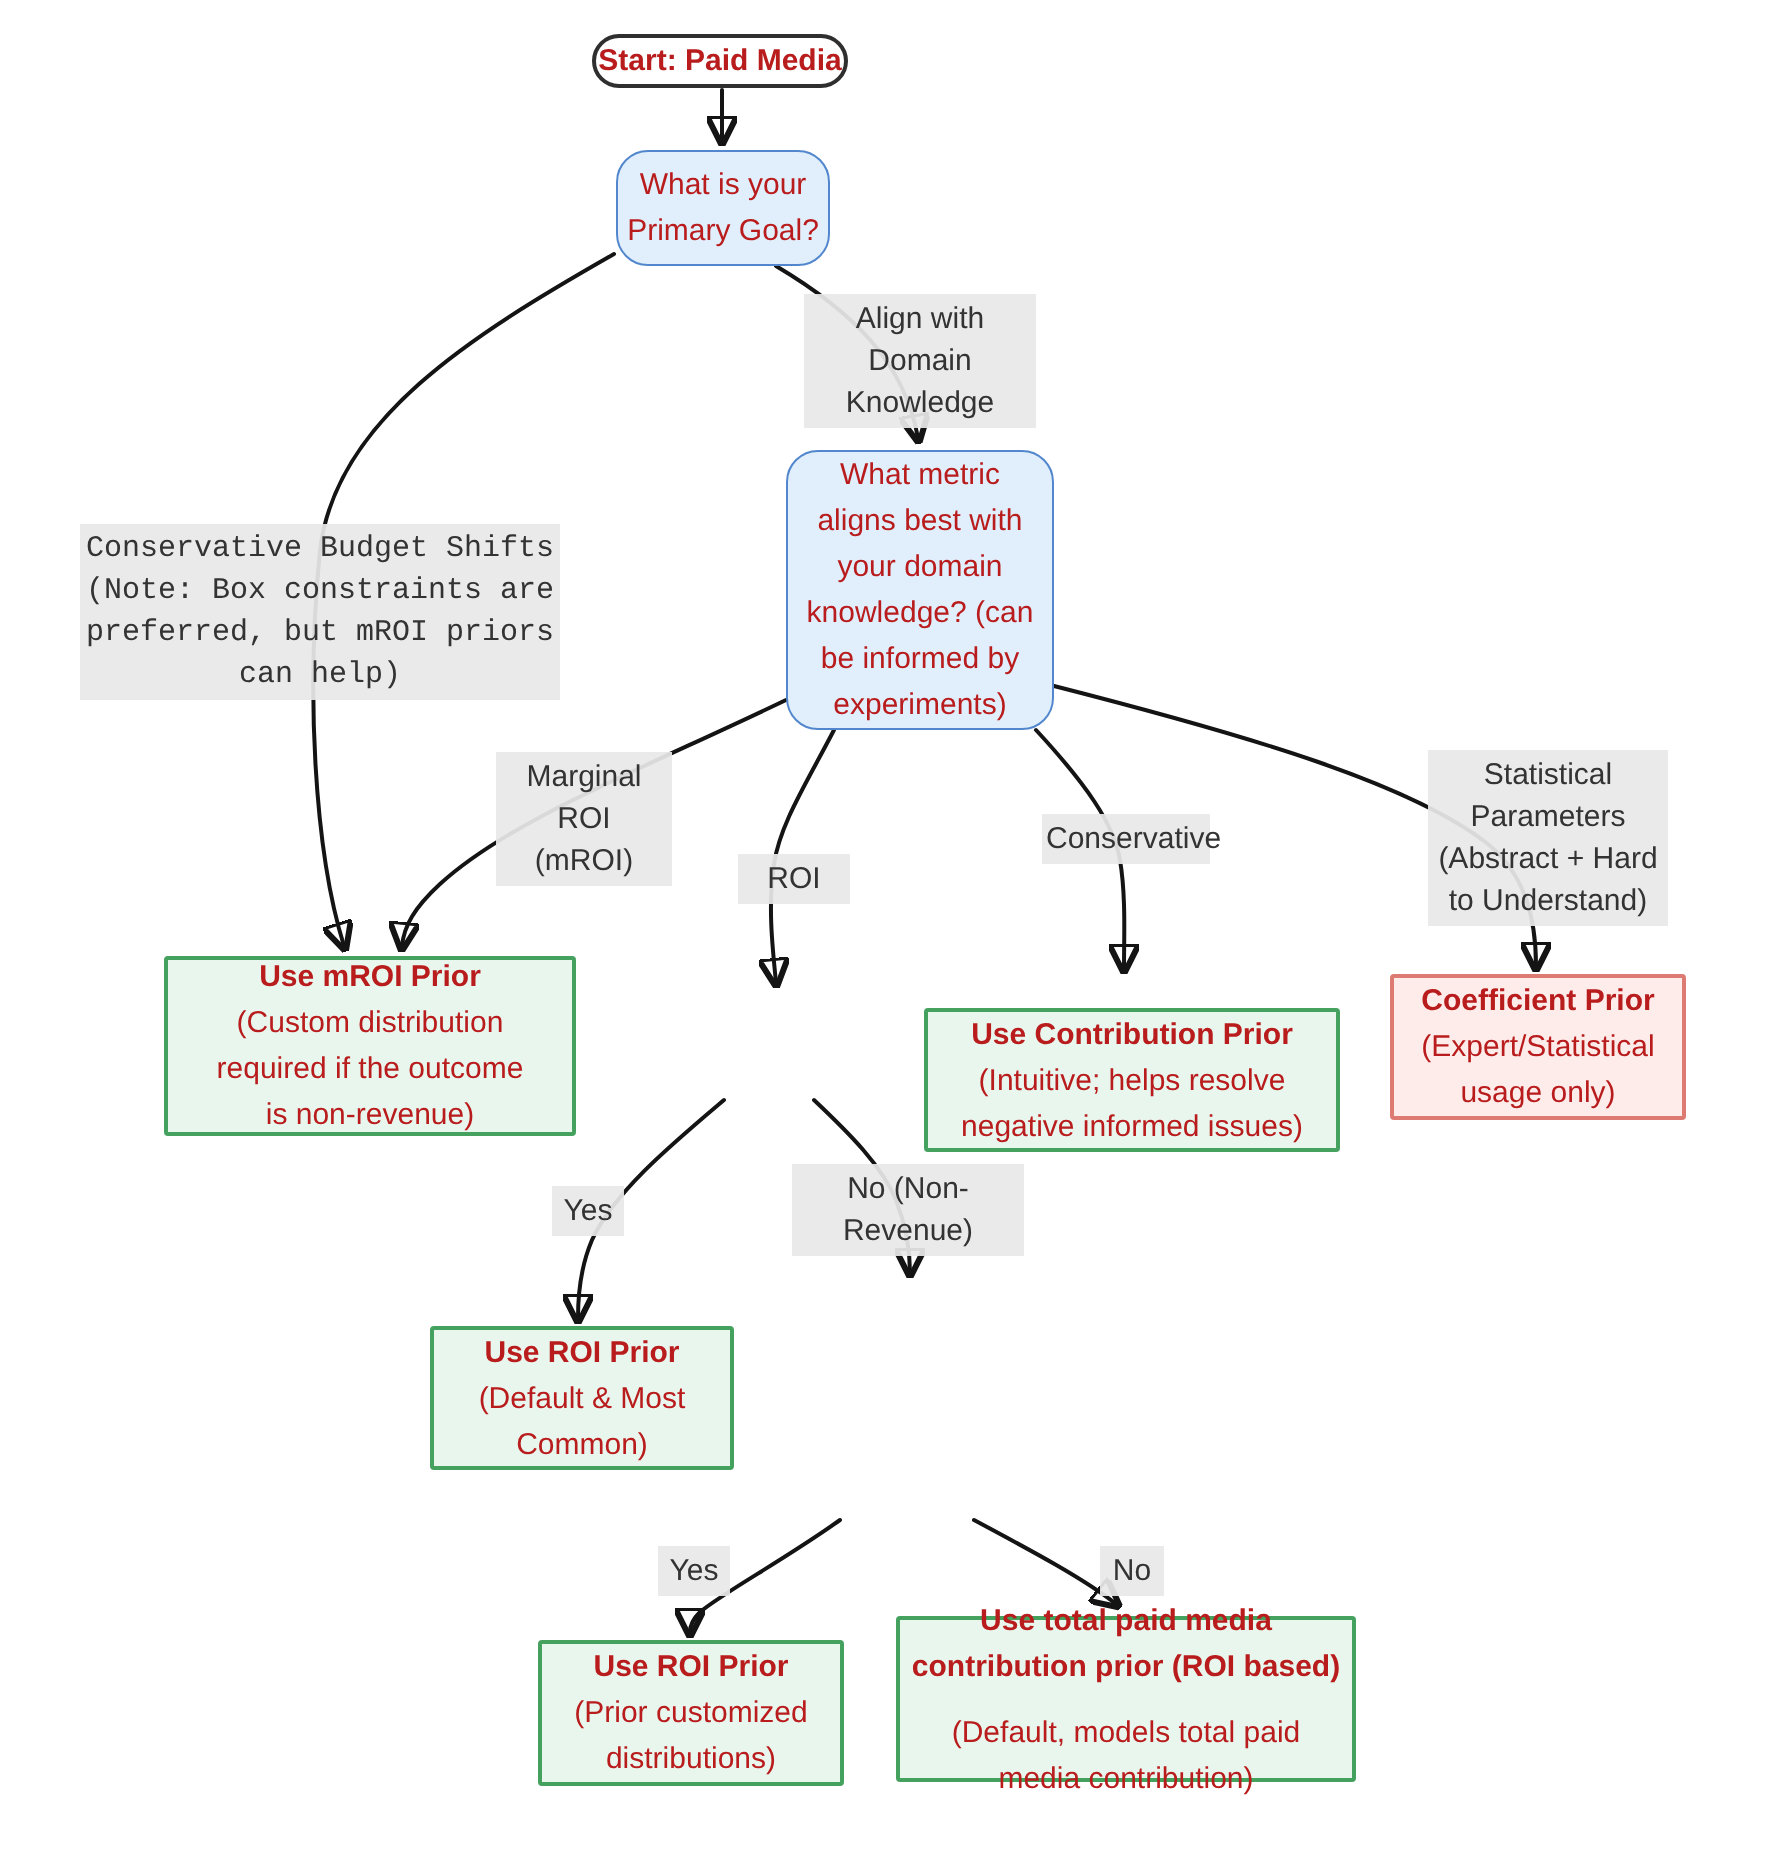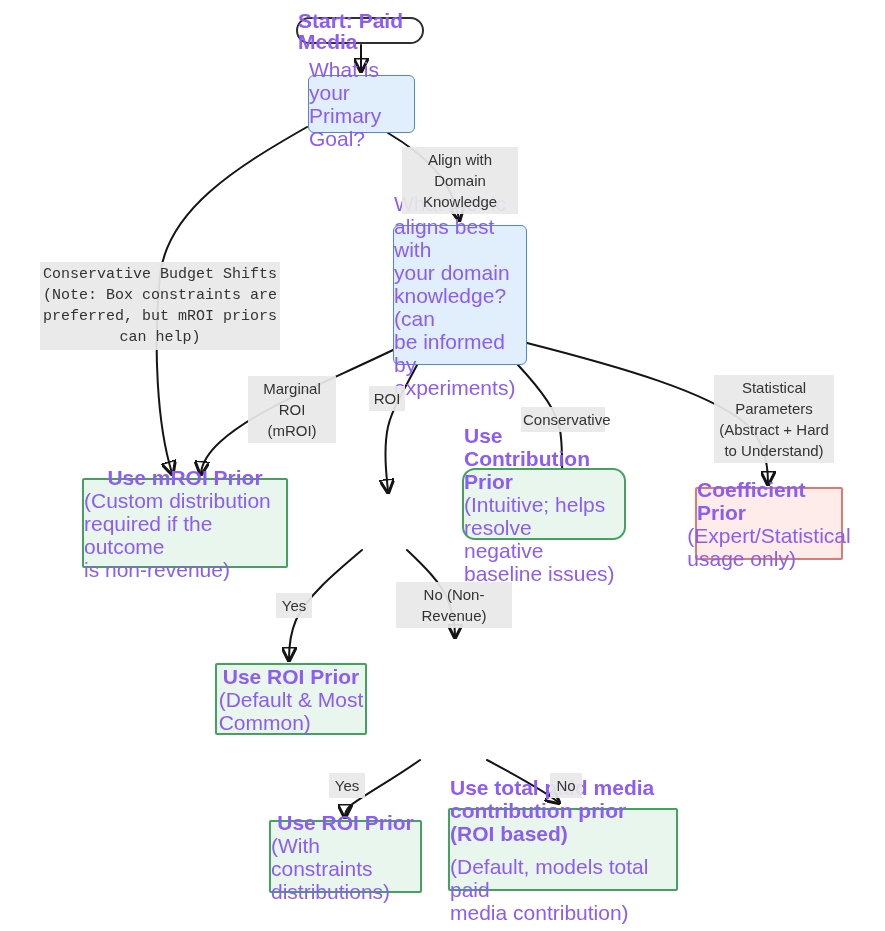--- a/index.html
+++ b/index.html
@@ -7,32 +7,32 @@
     position:relative; width:885px; height:931px;
     font-family:"Liberation Sans", sans-serif; background:#ffffff;
     overflow:hidden;
   }
   .edges { position:absolute; left:0; top:0; width:885px; height:931px; }
   .edges path { fill:none; stroke:var(--edge); stroke-width:2; stroke-linecap:round; }
 
   .node {
     position:absolute; box-sizing:border-box;
     display:flex; flex-direction:column; align-items:center; justify-content:center;
-    font-size:21px; line-height:23px; color:#8b5cf6;
+    text-align:center; font-size:15px; line-height:23px; color:#b91c1c;
   }
   .node .txt, .node .title, .node .subtitle { white-space:pre-line; }
   .node .title { font-weight:700; }
 
   .start {
     background:#ffffff; border:2px solid #2f2f2f; border-radius:14px;
     font-weight:700; line-height:1;
   }
   .decision {
     background:var(--decision-fill); border:1.5px solid var(--decision-border);
-    border-radius:6px;
+    border-radius:16px;
   }
   .action {
     background:var(--action-fill); border:2px solid var(--action-border);
     border-radius:2px;
   }
   .warning {
     background:var(--warning-fill); border:2px solid var(--warning-border);
     border-radius:2px;
   }
 
@@ -87,41 +87,41 @@
 
 
 
   <div class="node action" style="left:82px; top:478px; width:206px; height:90px;">
     <span class="title">Use mROI Prior</span>
     <span class="subtitle">(Custom distribution
 required if the outcome
 is non-revenue)</span>
   </div>
 
-  <div class="node action" style="left:462px; top:468px; width:164px; height:72px;border-radius:13px;">
+  <div class="node action" style="left:462px; top:504px; width:208px; height:72px;">
     <span class="title">Use Contribution Prior</span>
     <span class="subtitle">(Intuitive; helps resolve
-negative baseline issues)</span>
+negative informed issues)</span>
   </div>
 
   <div class="node warning" style="left:695px; top:487px; width:148px; height:73px;">
     <span class="title">Coefficient Prior</span>
     <span class="subtitle">(Expert/Statistical
 usage only)</span>
   </div>
 
   <div class="node action" style="left:215px; top:663px; width:152px; height:72px;">
     <span class="title">Use ROI Prior</span>
     <span class="subtitle">(Default &amp; Most
 Common)</span>
   </div>
 
   <div class="node action" style="left:269px; top:820px; width:153px; height:73px;">
     <span class="title">Use ROI Prior</span>
-    <span class="subtitle">(With constraints
+    <span class="subtitle">(Prior customized
 distributions)</span>
   </div>
 
   <div class="node action" style="left:448px; top:808px; width:230px; height:83px;gap:10px;">
     <span class="title">Use total paid media
 contribution prior (ROI based)</span>
     <span class="subtitle">(Default, models total paid
 media contribution)</span>
   </div>
 
@@ -129,21 +129,21 @@
 Domain
 Knowledge</div>
 
   <div class="edge-label" style="left:40px; top:262px; width:240px;font-family:Liberation Mono, monospace;">Conservative Budget Shifts
 (Note: Box constraints are
 preferred, but mROI priors can help)</div>
 
   <div class="edge-label" style="left:248px; top:376px; width:88px;">Marginal ROI
 (mROI)</div>
 
-  <div class="edge-label" style="left:369px; top:386px; width:36px;">ROI</div>
+  <div class="edge-label" style="left:369px; top:427px; width:56px;">ROI</div>
 
   <div class="edge-label" style="left:521px; top:407px; width:84px;">Conservative</div>
 
   <div class="edge-label" style="left:714px; top:375px; width:120px;">Statistical
 Parameters
 (Abstract + Hard
 to Understand)</div>
 
   <div class="edge-label" style="left:276px; top:593px; width:36px;">Yes</div>
 

